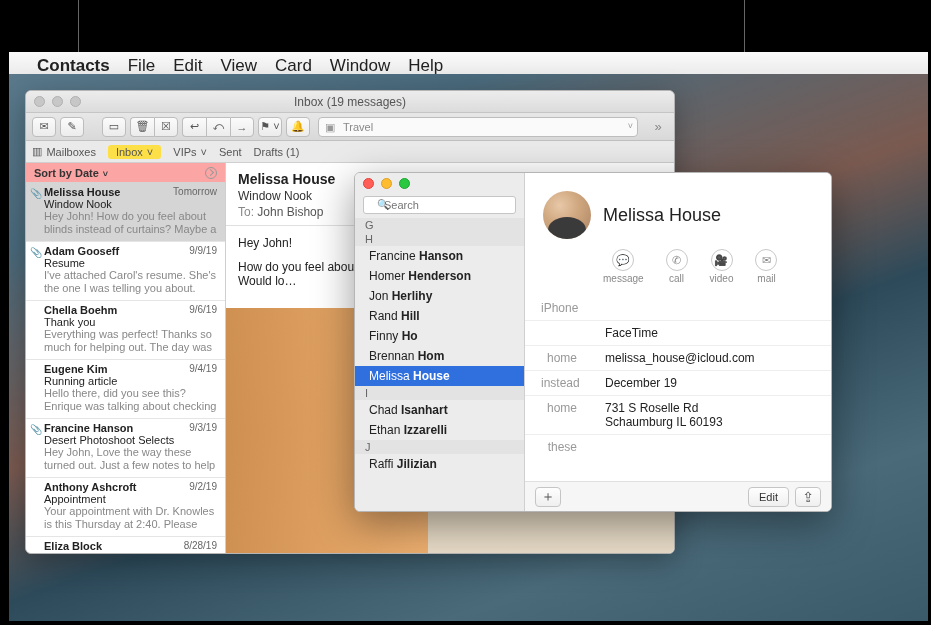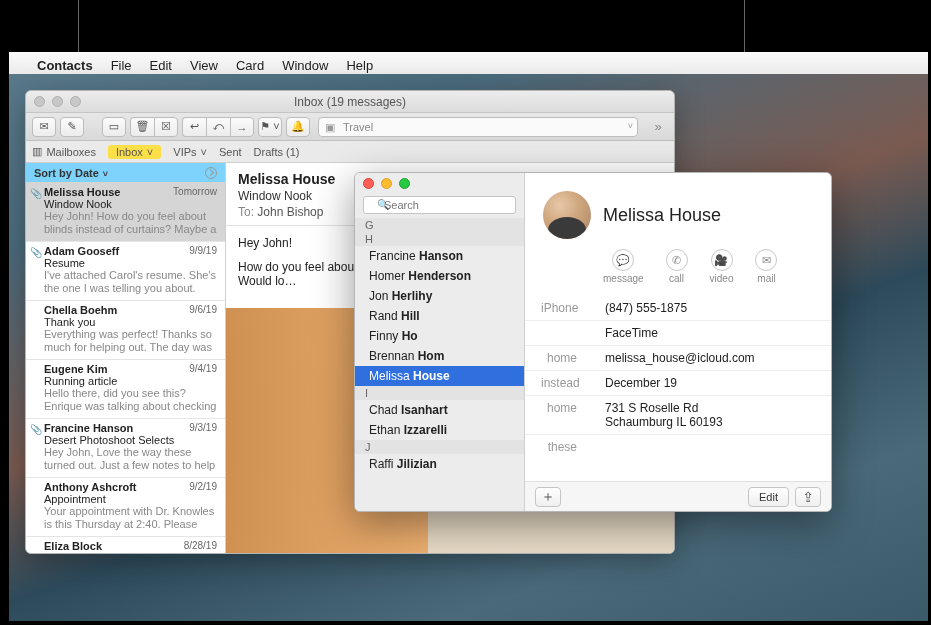--- a/index.html
+++ b/index.html
@@ -2,21 +2,21 @@
 <html><head>
 <meta charset="utf-8">
 <style>
   * { box-sizing: border-box; margin: 0; padding: 0; font-family: -apple-system, "Helvetica Neue", Arial, sans-serif; }
   body { width: 931px; height: 625px; overflow: hidden; position: relative; background: #000; }
   
   .black-bar { position: absolute; left: 0; top: 0; width: 931px; height: 52px; background: #000; }
   .callout-line-left { position: absolute; left: 78px; top: 0; width: 1px; height: 52px; background: #666; }
   .callout-line-right { position: absolute; left: 744px; top: 0; width: 1px; height: 52px; background: #666; }
   
-  .menubar { position: absolute; left: 9px; top: 52px; width: 919px; height: 28px; background: linear-gradient(#fafafa,#e8e8e8); border-bottom: 1px solid #b8b8b8; display: flex; align-items: center; padding: 0 10px; font-size: 13px; color: #222; gap: 18px; }
+  .menubar { position: absolute; left: 9px; top: 52px; width: 919px; height: 28px; background: linear-gradient(#fafafa,#e8e8e8); border-bottom: 1px solid #b8b8b8; display: flex; align-items: center; padding: 0 10px; font-size: 17px; color: #222; gap: 18px; }
   .menubar .apple { font-size: 14px; }
   .menubar .app { font-weight: 700; }
   
   .desktop { position: absolute; left: 9px; top: 74px; width: 919px; height: 547px; background: linear-gradient(160deg,#5a7a8c 0%,#4a6b7d 20%,#7a5a50 45%,#2d4a5a 60%,#4a6a7a 80%,#3a5a6a 100%); }
   
   
   .mail-window { position: absolute; left: 25px; top: 90px; width: 650px; height: 464px; background: #e8e6e3; border: 1px solid #b5b5b5; border-radius: 6px; box-shadow: 0 8px 30px rgba(0,0,0,.3); overflow: hidden; }
   .mail-titlebar { height: 22px; display: flex; align-items: center; justify-content: center; background: linear-gradient(#ececec,#dcdcdc); border-bottom: 1px solid #c5c5c5; position: relative; font-size: 12px; color: #555; }
   .traffic { position: absolute; left: 8px; top: 5px; display: flex; gap: 7px; }
   .tl { width: 11px; height: 11px; border-radius: 50%; background: #c7c7c7; border: .5px solid #b0b0b0; }
@@ -31,21 +31,21 @@
   .tb-search-box .sicon { position: absolute; left: 6px; top: 3px; color: #999; }
   .tb-search-box .chev { position: absolute; right: 4px; top: 3px; color: #999; font-size: 9px; }
   .tb-chevrons { width: 20px; margin-left: 6px; color: #888; font-size: 13px; display: flex; align-items: center; justify-content: center; }
   
   .mail-favbar { height: 22px; background: #eaeaea; border-bottom: 1px solid #cfcfcf; display: flex; align-items: center; padding: 0 6px; gap: 12px; font-size: 11px; color: #555; }
   .fav-item { display: flex; align-items: center; gap: 4px; }
   .fav-item.pill { background: #fde047; border-radius: 3px; padding: 1px 8px; }
   
   .mail-body { display: flex; height: calc(100% - 72px); }
   .mail-list { width: 200px; border-right: 1px solid #cfcfcf; background: #fff; overflow: hidden; display: flex; flex-direction: column; }
-  .mail-sort { height: 20px; background: #7dd3fc; border-bottom: 1px solid #d5d5d5; display: flex; align-items: center; justify-content: space-between; padding: 0 8px; font-size: 11px; font-weight: 600; color: #333; }
+  .mail-sort { height: 20px; background: #fca5a5; border-bottom: 1px solid #d5d5d5; display: flex; align-items: center; justify-content: space-between; padding: 0 8px; font-size: 11px; font-weight: 600; color: #333; }
   .sort-chev { font-size: 9px; margin-left: 4px; }
   .circle-icon { width: 12px; height: 12px; border: 1px solid #999; border-radius: 50%; position: relative; }
   .circle-icon::after { content: ""; position: absolute; left: 2px; top: 2px; width: 4px; height: 4px; border-top: 1px solid #999; border-right: 1px solid #999; transform: rotate(45deg); }
   .mail-items { flex: 1; overflow: hidden; }
   .mail-item { padding: 3px 8px 5px 18px; border-bottom: 1px solid #e5e5e5; font-size: 11px; position: relative; }
   .mail-item.selected { background: #d5d5d5; }
   .mail-item .attach { position: absolute; left: 4px; top: 5px; color: #888; font-size: 10px; }
   .mail-item .row1 { display: flex; justify-content: space-between; }
   .mail-item .from { font-weight: 700; color: #222; }
   .mail-item .date { color: #666; font-size: 10px; }
@@ -325,21 +325,20 @@
       <div class="ca-item">
           <div class="ca-circle">
             <span>✉</span>
           </div>
           <span>mail</span>
         </div>
     </div>
     <div class="card-fields" id="card-fields">
         <div class="cf-row">
           <div class="cf-label">iPhone</div>
-          <div class="cf-value">(847) 555-1875</div>
         </div>
         <div class="cf-row">
           <div class="cf-label"></div>
           <div class="cf-value">FaceTime</div>
         </div>
         <div class="cf-row">
           <div class="cf-label">home</div>
           <div class="cf-value">melissa_house@icloud.com</div>
         </div>
         <div class="cf-row">

